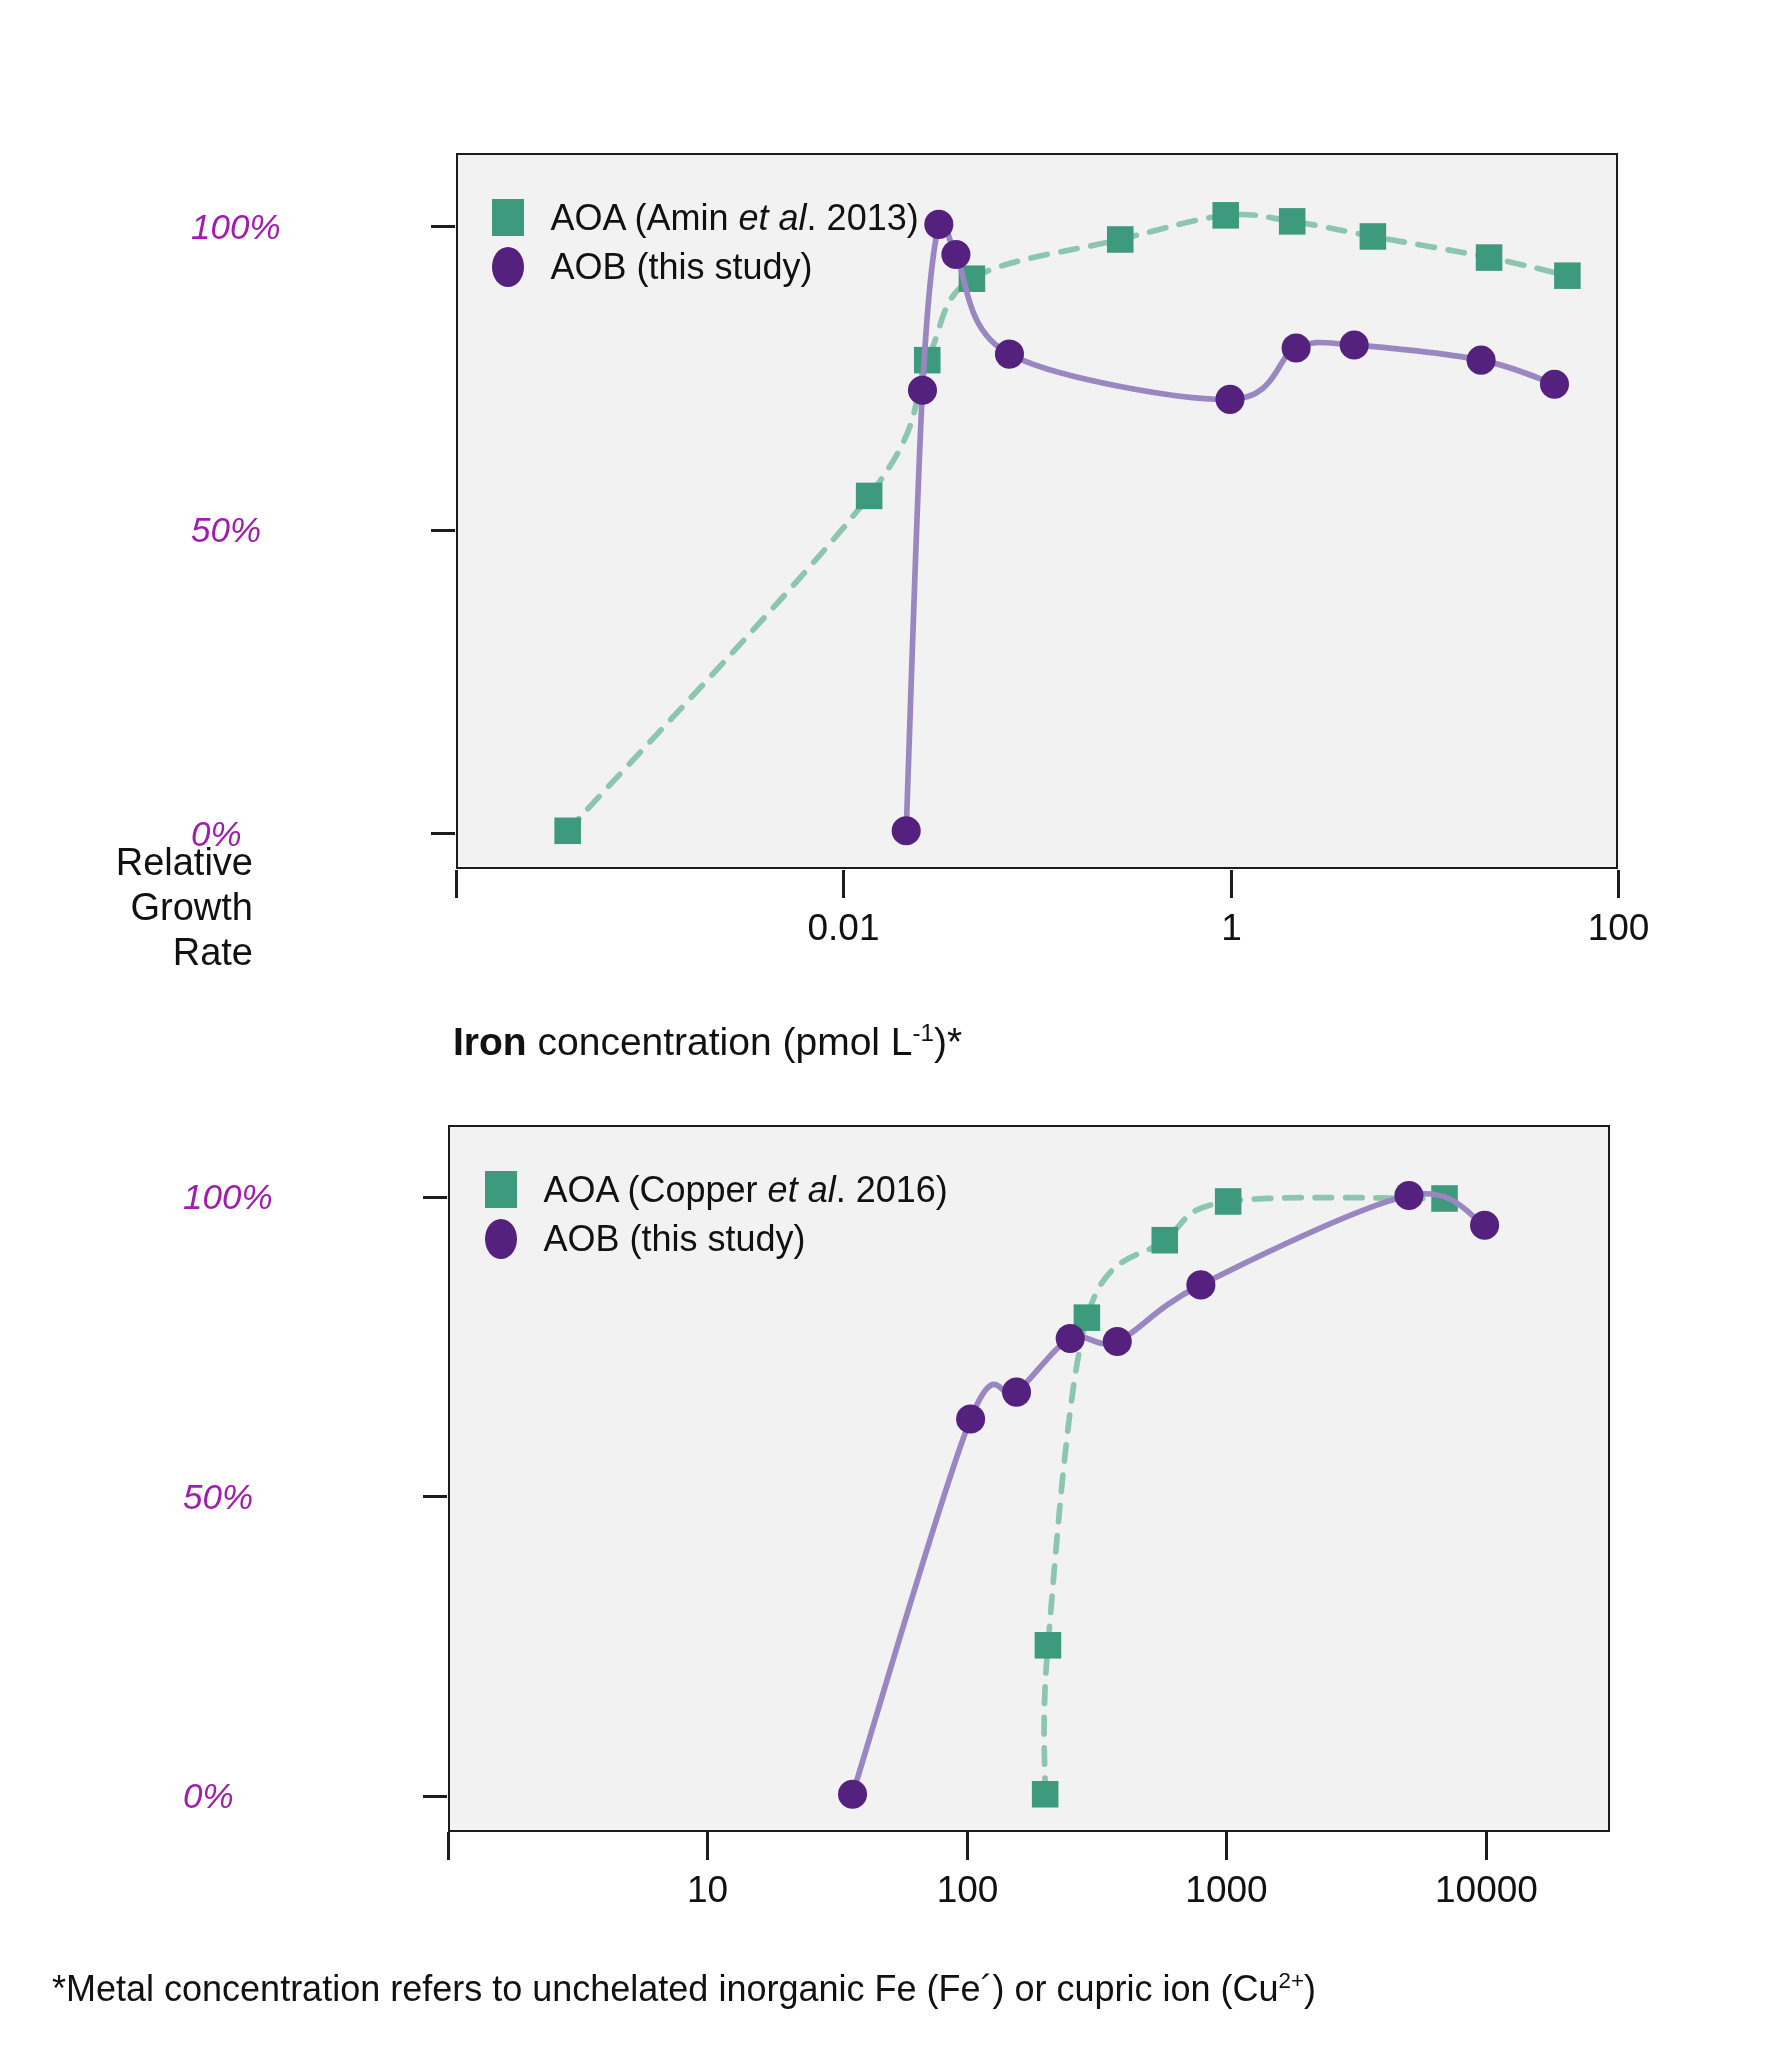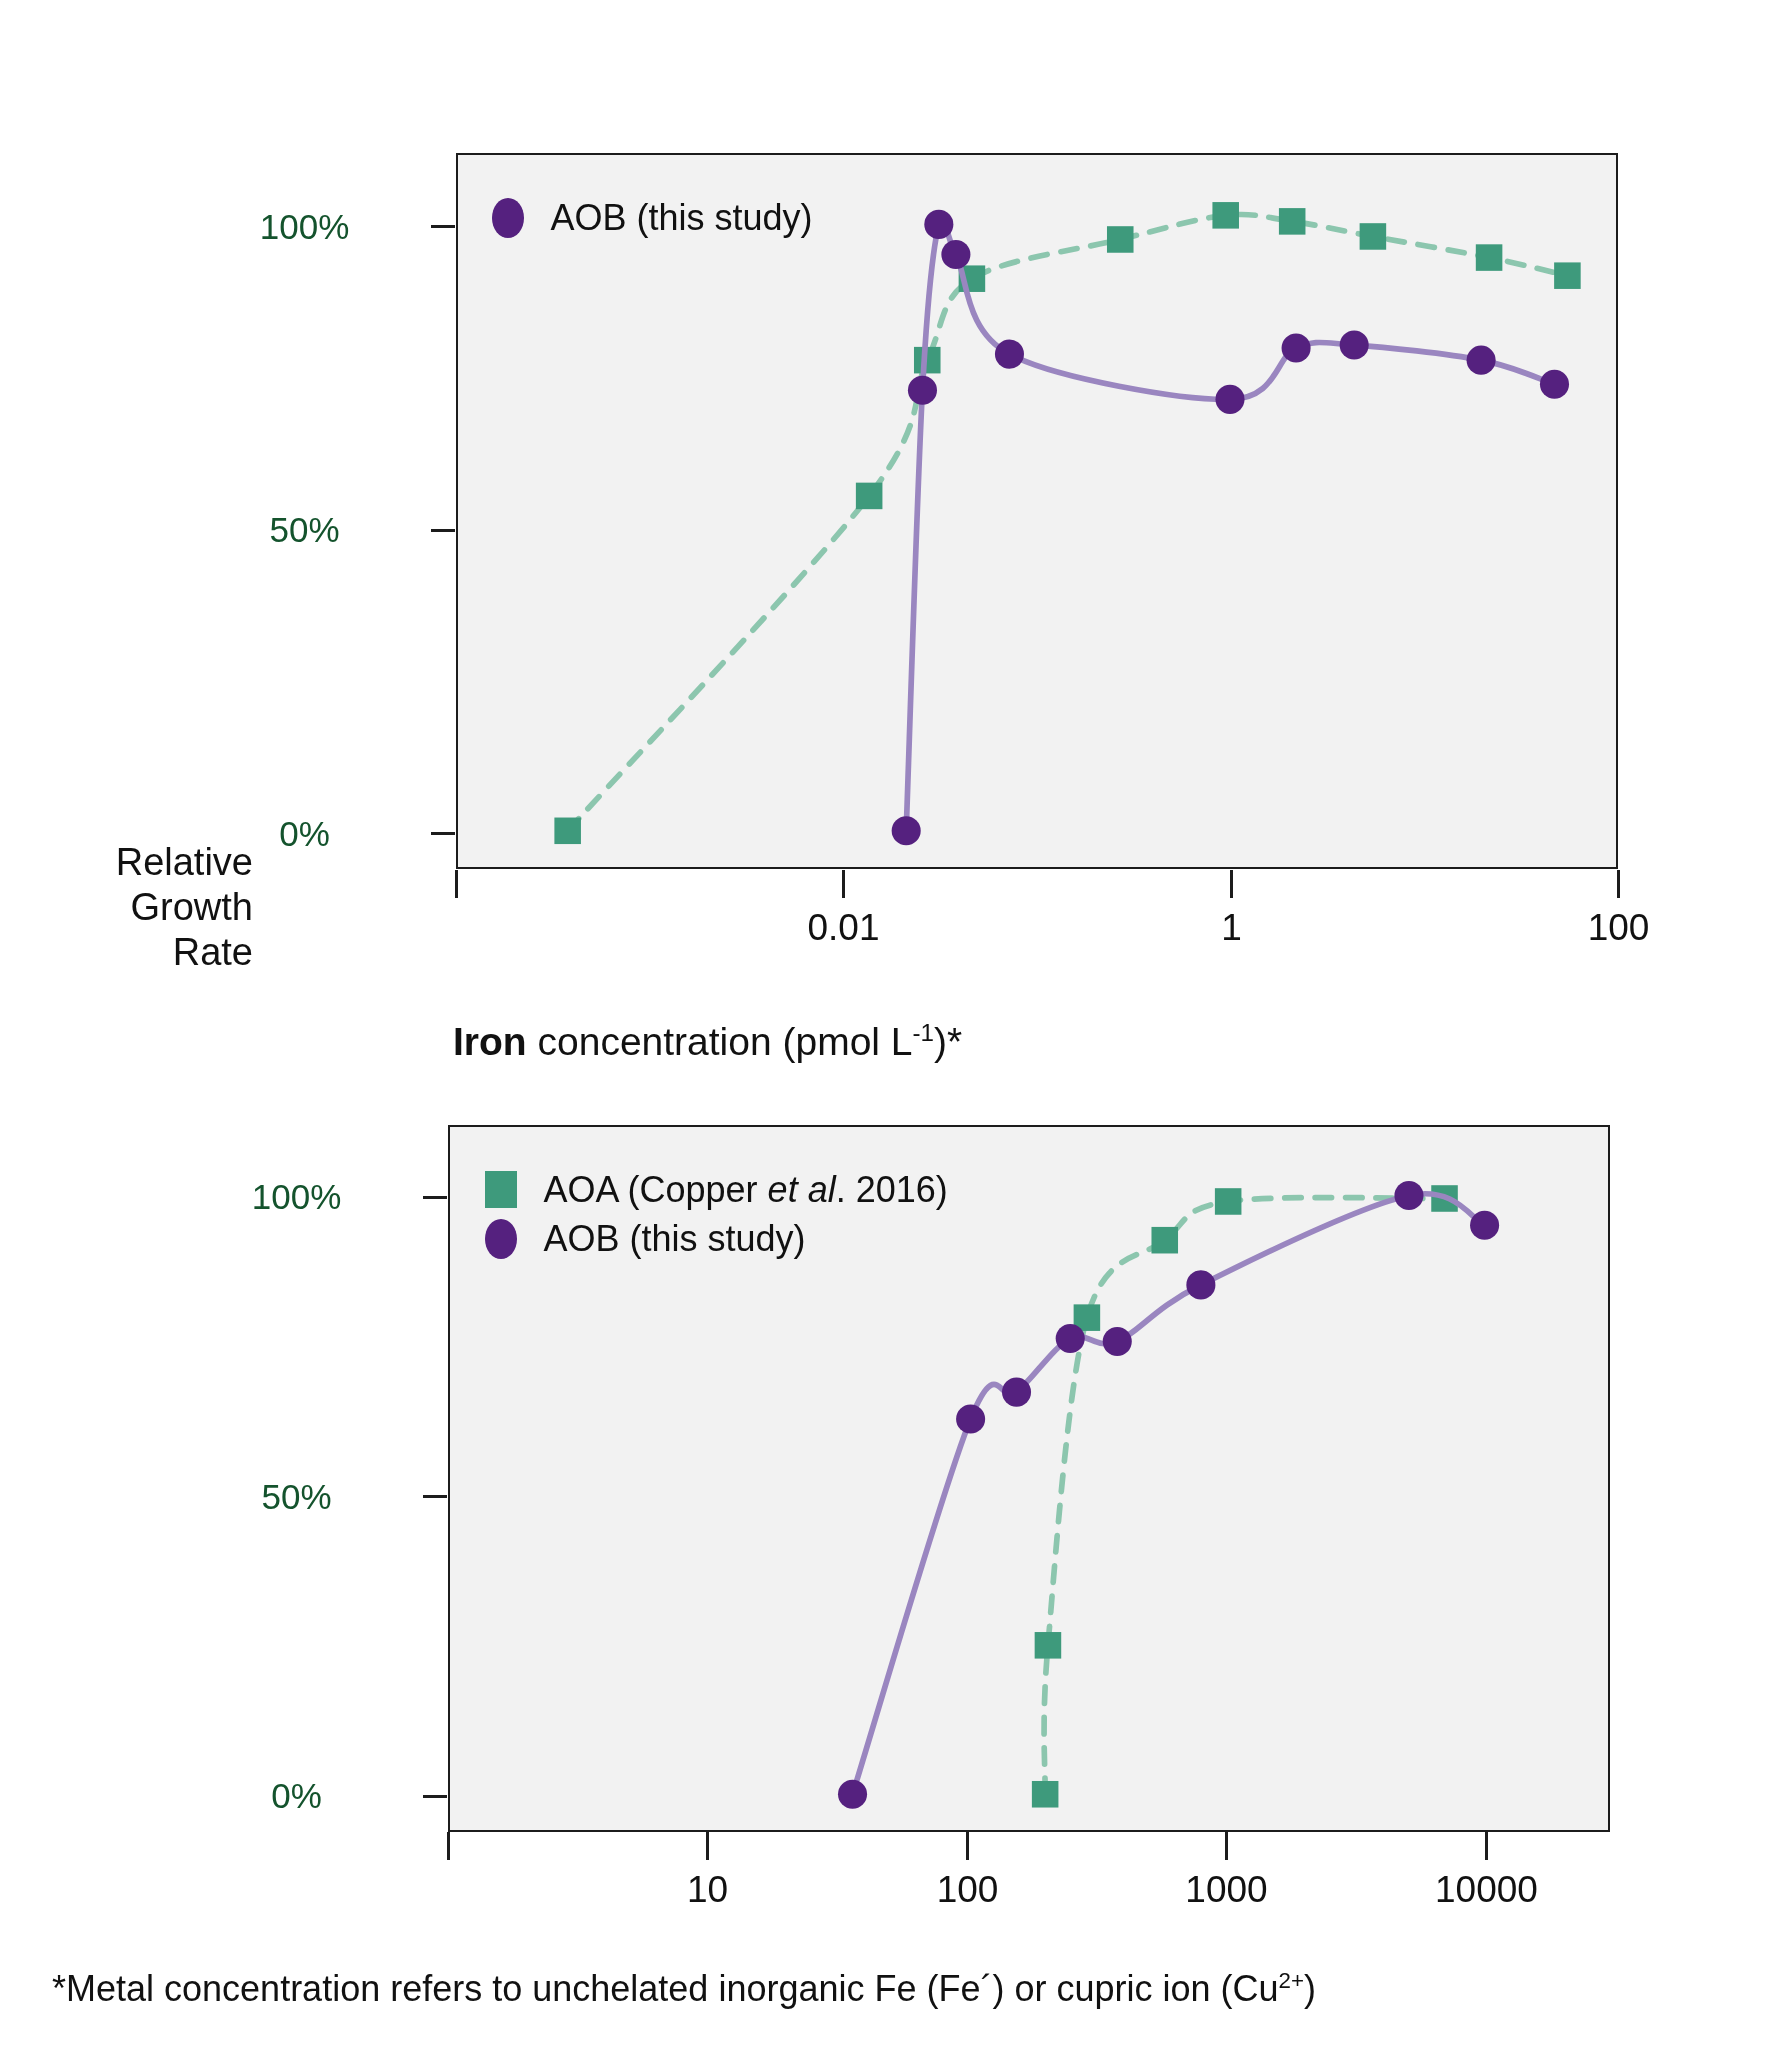--- a/index.html
+++ b/index.html
@@ -20,21 +20,21 @@
   
   .plot{position:absolute;background:#f2f2f2;border:2.5px solid #1c1c1c;box-sizing:border-box;}
   #copper-plot{left:456px;top:153px;width:1162px;height:716px;}
   #iron-plot{left:448px;top:1125px;width:1162px;height:707px;}
 
   .plot-inner{position:absolute;inset:0;overflow:visible;}
   svg.series{position:absolute;left:0;top:0;width:100%;height:100%;overflow:visible;}
 
   
   .ytick{position:absolute;width:24px;height:2.5px;background:#1c1c1c;}
-  .ylab{position:absolute;text-align:center;font-size:35px;line-height:1;color:#14532d;white-space:nowrap;}
+  .ylab{position:absolute;text-align:left;font-size:35px;line-height:1;color:#a21caf;white-space:nowrap;font-style:italic;}
   .xtick{position:absolute;width:2.5px;height:28px;background:#1c1c1c;}
   .xlab{position:absolute;font-size:37px;line-height:1;color:#111;text-align:center;white-space:nowrap;}
 
   
   .legend{position:absolute;}
   .legend-row{display:flex;align-items:center;height:49px;}
   .legend-swatch-sq{width:32px;height:37px;margin-right:26.5px;flex:none;}
   .legend-swatch-ci{width:32px;height:40px;border-radius:50%;margin-right:26.5px;flex:none;}
   .legend-text{font-size:36px;line-height:1;color:#111;white-space:nowrap;}
   .legend-text i{font-style:italic;}
@@ -78,20 +78,24 @@
           <circle cx="1221.3333333333333" cy="386.8093220338983" r="23" fill="#55217F"></circle>
           <circle cx="1325.8863918777138" cy="305.6271186440679" r="23" fill="#55217F"></circle>
           <circle cx="1417.800883887116" cy="300.85169491525414" r="23" fill="#55217F"></circle>
           <circle cx="1618.581158676069" cy="324.728813559322" r="23" fill="#55217F"></circle>
           <circle cx="1734.6723244786795" cy="362.93220338983053" r="23" fill="#55217F"></circle>
         </svg>
     </div>
   </div>
 
   <div class="legend" id="copper-legend" style="left:492px;top:193px;">
+    <div class="legend-row">
+      <span class="legend-swatch-sq" style="background:#3E9A7C"></span>
+      <span class="legend-text"><span>AOA (Amin </span><i>et al</i><span>. 2013)</span></span>
+    </div>
     <div class="legend-row">
       <span class="legend-swatch-ci" style="background:#55217F"></span>
       <span class="legend-text"><span>AOB (this study)</span></span>
     </div>
   </div>
 
   <div class="panel-title" id="iron-title">
     <b>Iron</b><span> concentration (pmol L</span><sup>-1</sup><span>)*</span>
   </div>
 

